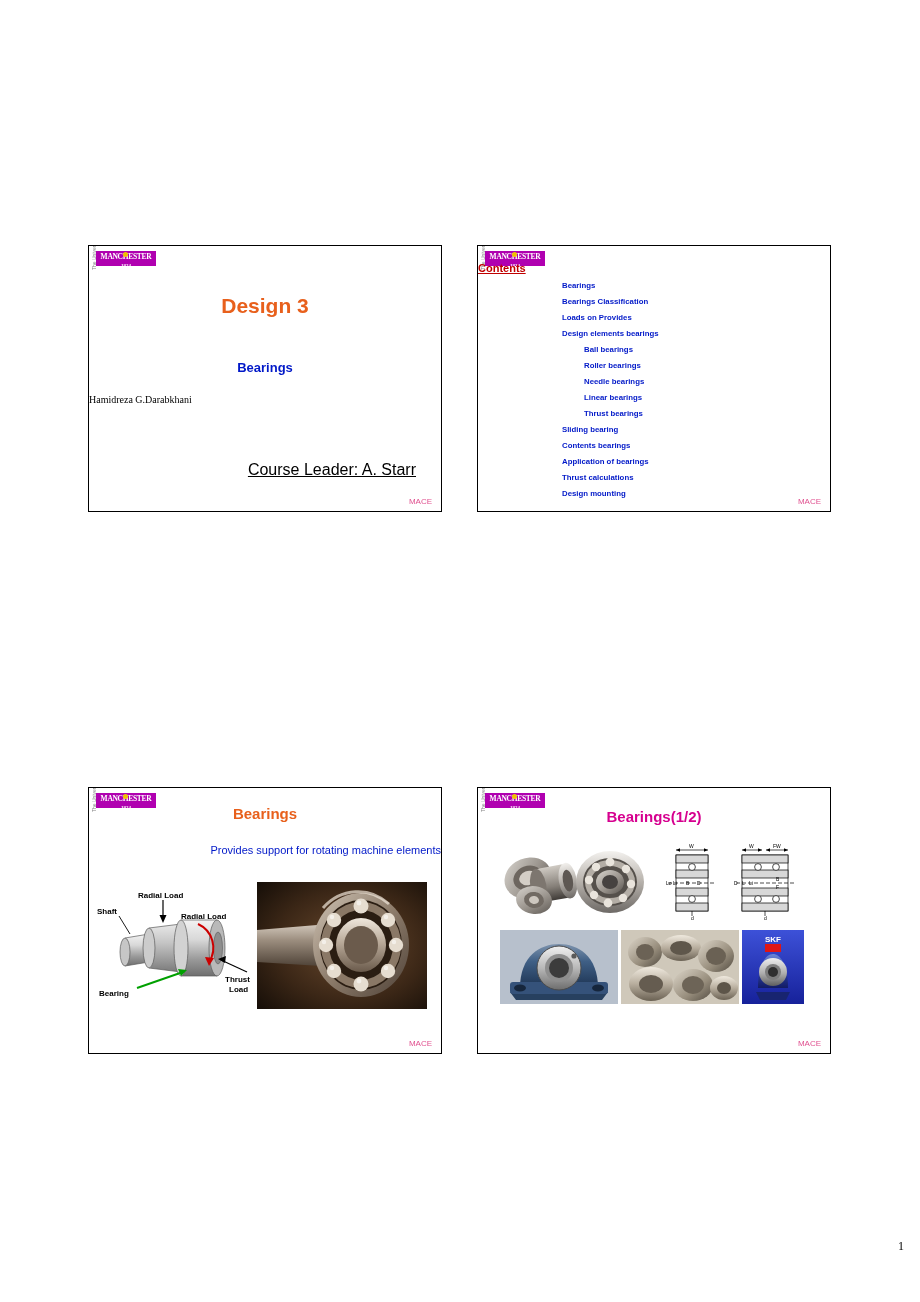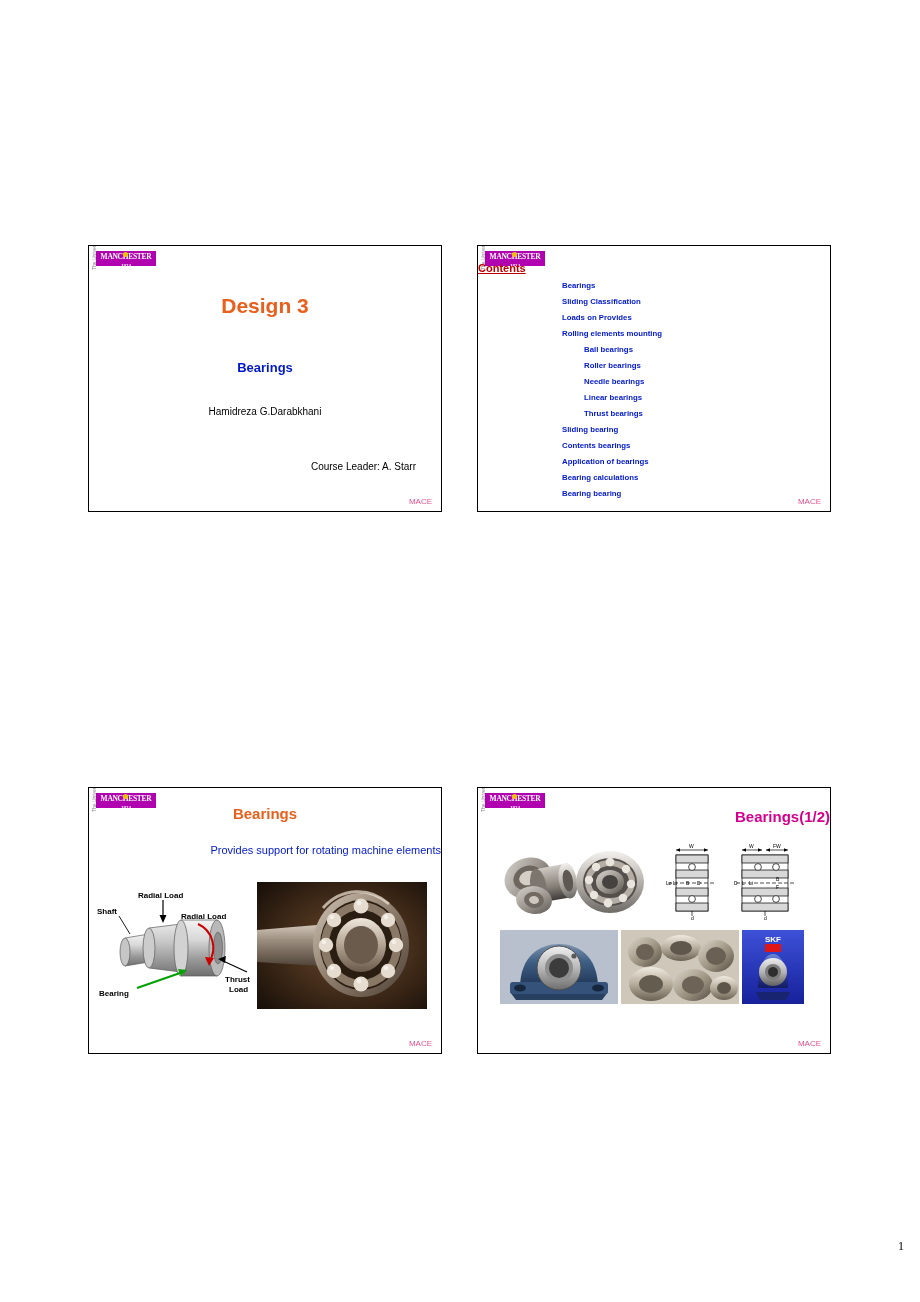--- a/index.html
+++ b/index.html
@@ -93,31 +93,33 @@
     left: 0; right: 0;
     top: 114px;
     text-align: center;
     color: #0018c8;
     font-size: 13px;
     font-weight: bold;
   }
   .s1-author {
     position: absolute;
     left: 0; right: 0;
-    top: 160px;
-    text-align: center;
+    top: 148px;
+    text-align: left;
     color: #000000;
     font-size: 10px;
+    font-family: Liberation Serif, serif;
   }
   .s1-leader {
     position: absolute;
     right: 25px;
     top: 215px;
     color: #000000;
-    font-size: 10px;
+    font-size: 16px;
+    text-decoration: underline;
   }
 
   
   .s2-title {
     position: absolute;
     left: 0; right: 0;
     top: 16px;
     text-align: left;
     color: #c00000;
     font-size: 11px;
@@ -174,21 +176,21 @@
     height: 127px;
     overflow: hidden;
     background: #2b1a10;
   }
 
   
   .s4-title {
     position: absolute;
     left: 0; right: 0;
     top: 20px;
-    text-align: right;
+    text-align: center;
     color: #d6008f;
     font-size: 15px;
     font-weight: bold;
   }
   .s4-top-photo {
     position: absolute;
     left: 22px;
     top: 54px;
     width: 160px;
     height: 78px;
@@ -251,33 +253,33 @@
     <span class="line1">MANCHESTER</span>
     <span class="line2">1824</span>
     <span class="logo-dot"></span>
   </div>
   <div class="vert-text">The University of Manchester</div>
 
   <div class="s2-title">Contents</div>
 
   <div class="toc">
     <div class="toc-item">Bearings</div>
-    <div class="toc-item">Sliding Classification</div>
+    <div class="toc-item">Bearings Classification</div>
     <div class="toc-item">Loads on Provides</div>
-    <div class="toc-item">Rolling elements mounting</div>
+    <div class="toc-item">Design elements bearings</div>
     <div class="toc-item lvl2">Ball bearings</div>
     <div class="toc-item lvl2">Roller bearings</div>
     <div class="toc-item lvl2">Needle bearings</div>
     <div class="toc-item lvl2">Linear bearings</div>
     <div class="toc-item lvl2">Thrust bearings</div>
     <div class="toc-item">Sliding bearing</div>
     <div class="toc-item">Contents bearings</div>
     <div class="toc-item">Application of bearings</div>
-    <div class="toc-item">Bearing calculations</div>
-    <div class="toc-item">Bearing bearing</div>
+    <div class="toc-item">Thrust calculations</div>
+    <div class="toc-item">Design mounting</div>
   </div>
 
   <div class="mace">MACE</div>
 </div>
 
 <div class="slide" id="slide3">
   <div class="logo">
     <span class="line1">MANCHESTER</span>
     <span class="line2">1824</span>
     <span class="logo-dot"></span>

